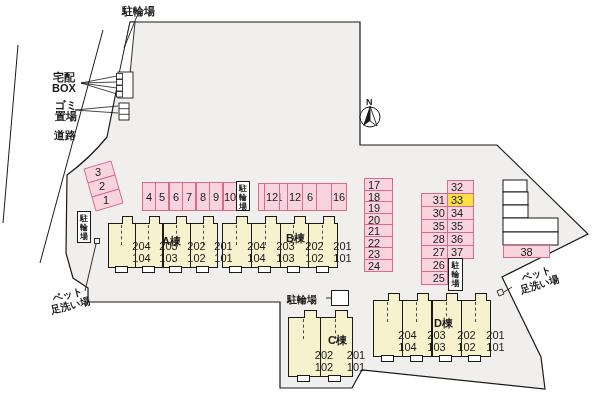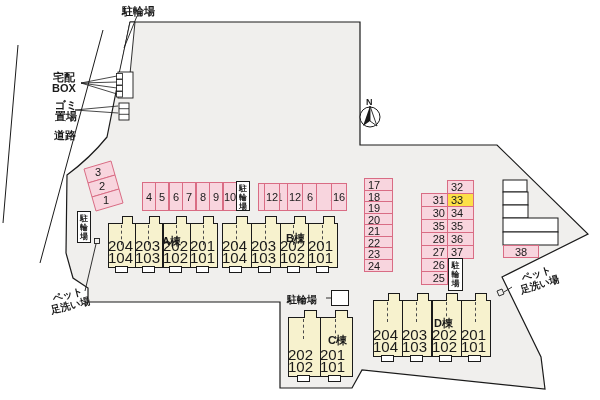--- a/index.html
+++ b/index.html
@@ -9,21 +9,21 @@
   .lbl{position:absolute;font-weight:700;white-space:pre;line-height:11px;font-size:11px;}
   .lbl.center{text-align:center;}
   .pcell{position:absolute;box-sizing:border-box;display:flex;align-items:center;justify-content:center;
          font-size:11px;overflow:visible;}
   .pcell.al{justify-content:flex-start;padding-left:3px;}
   .pcell.ar{justify-content:flex-end;padding-right:2px;}
   .room{position:absolute;box-sizing:border-box;border:1px solid #1a1a1a;}
   .tab{position:absolute;box-sizing:border-box;border:1px solid #1a1a1a;border-bottom:none;z-index:3;}
   .dash{position:absolute;width:1px;border-left:1px dashed #4a4a4a;z-index:4;}
   .brect{position:absolute;box-sizing:border-box;border:1px solid #1a1a1a;background:#fff;z-index:4;}
-  .roomlbl{position:absolute;text-align:left;font-size:15px;line-height:12px;z-index:5;white-space:pre;}
+  .roomlbl{position:absolute;text-align:center;font-size:11px;line-height:12px;z-index:5;white-space:pre;margin-left:20px;}
   .bname{position:absolute;font-size:11px;font-weight:700;z-index:5;white-space:pre;}
   .vbox{position:absolute;box-sizing:border-box;background:#fff;border:1px solid #1a1a1a;
         font-size:8px;font-weight:700;line-height:9px;text-align:center;word-break:break-all;
         padding-top:2px;z-index:6;}
   .whitebox{position:absolute;box-sizing:border-box;background:#fff;border:1px solid #1a1a1a;z-index:2;}
   .stacknum{position:absolute;font-size:11px;z-index:6;}
   .rot{transform-origin:center center;}
 </style>
 </head>
 <body>
@@ -133,21 +133,21 @@
       <div class="pcell ar" style="left: 421px; top: 232px; width: 27px; height: 14px; background: rgb(248, 213, 222); border: 1px solid rgb(217, 108, 132); color: rgb(26, 26, 26);">28</div>
       <div class="pcell ar" style="left: 421px; top: 245px; width: 27px; height: 14px; background: rgb(248, 213, 222); border: 1px solid rgb(217, 108, 132); color: rgb(26, 26, 26);">27</div>
       <div class="pcell ar" style="left: 421px; top: 258px; width: 27px; height: 14px; background: rgb(248, 213, 222); border: 1px solid rgb(217, 108, 132); color: rgb(26, 26, 26); text-align: right;">26</div>
       <div class="pcell ar" style="left: 421px; top: 271px; width: 27px; height: 14px; background: rgb(248, 213, 222); border: 1px solid rgb(217, 108, 132); color: rgb(26, 26, 26);">25</div>
       <div class="pcell al" style="left: 447px; top: 180px; width: 27px; height: 14px; background: rgb(248, 213, 222); border: 1px solid rgb(217, 108, 132); color: rgb(26, 26, 26);">32</div>
       <div class="pcell al" style="left: 447px; top: 193px; width: 27px; height: 14px; background: #fde047; border: 1px solid rgb(217, 108, 132); color: rgb(26, 26, 26);">33</div>
       <div class="pcell al" style="left: 447px; top: 206px; width: 27px; height: 14px; background: rgb(248, 213, 222); border: 1px solid rgb(217, 108, 132); color: rgb(26, 26, 26);">34</div>
       <div class="pcell al" style="left: 447px; top: 219px; width: 27px; height: 14px; background: rgb(248, 213, 222); border: 1px solid rgb(217, 108, 132); color: rgb(26, 26, 26);">35</div>
       <div class="pcell al" style="left: 447px; top: 232px; width: 27px; height: 14px; background: rgb(248, 213, 222); border: 1px solid rgb(217, 108, 132); color: rgb(26, 26, 26);">36</div>
       <div class="pcell al" style="left: 447px; top: 245px; width: 27px; height: 14px; background: rgb(248, 213, 222); border: 1px solid rgb(217, 108, 132); color: rgb(26, 26, 26);">37</div>
-      <div class="pcell" style="left: 503px; top: 245px; width: 36px; height: 13px; background: rgb(248, 213, 222); border: 1px solid rgb(217, 108, 132); color: rgb(26, 26, 26);">38</div>
+      <div class="pcell" style="left: 503px; top: 245px; width: 47px; height: 13px; background: rgb(248, 213, 222); border: 1px solid rgb(217, 108, 132); color: rgb(26, 26, 26);">38</div>
       <div class="stacknum" style="left: 95px; top: 166px; color: rgb(26, 26, 26);">3</div>
       <div class="stacknum" style="left: 99px; top: 180px; color: rgb(26, 26, 26);">2</div>
       <div class="stacknum" style="left: 103px; top: 194px; color: rgb(26, 26, 26);">1</div>
       <div class="room" style="left: 108px; top: 223px; width: 28px; height: 45px; background: rgb(247, 242, 206);"></div>
       <div class="tab" style="left: 122px; top: 216px; width: 11px; height: 8px; background: rgb(247, 242, 206);"></div>
       <div class="dash" style="left: 121px; top: 225px; height: 20px;"></div>
       <div class="brect" style="left: 115px; top: 266px; width: 13px; height: 7px;"></div>
       <div class="roomlbl" style="left: 108px; top: 240px; width: 27px; color: rgb(26, 26, 26);">204
 104</div>
       <div class="room" style="left: 135px; top: 223px; width: 28px; height: 45px; background: rgb(247, 242, 206);"></div>

